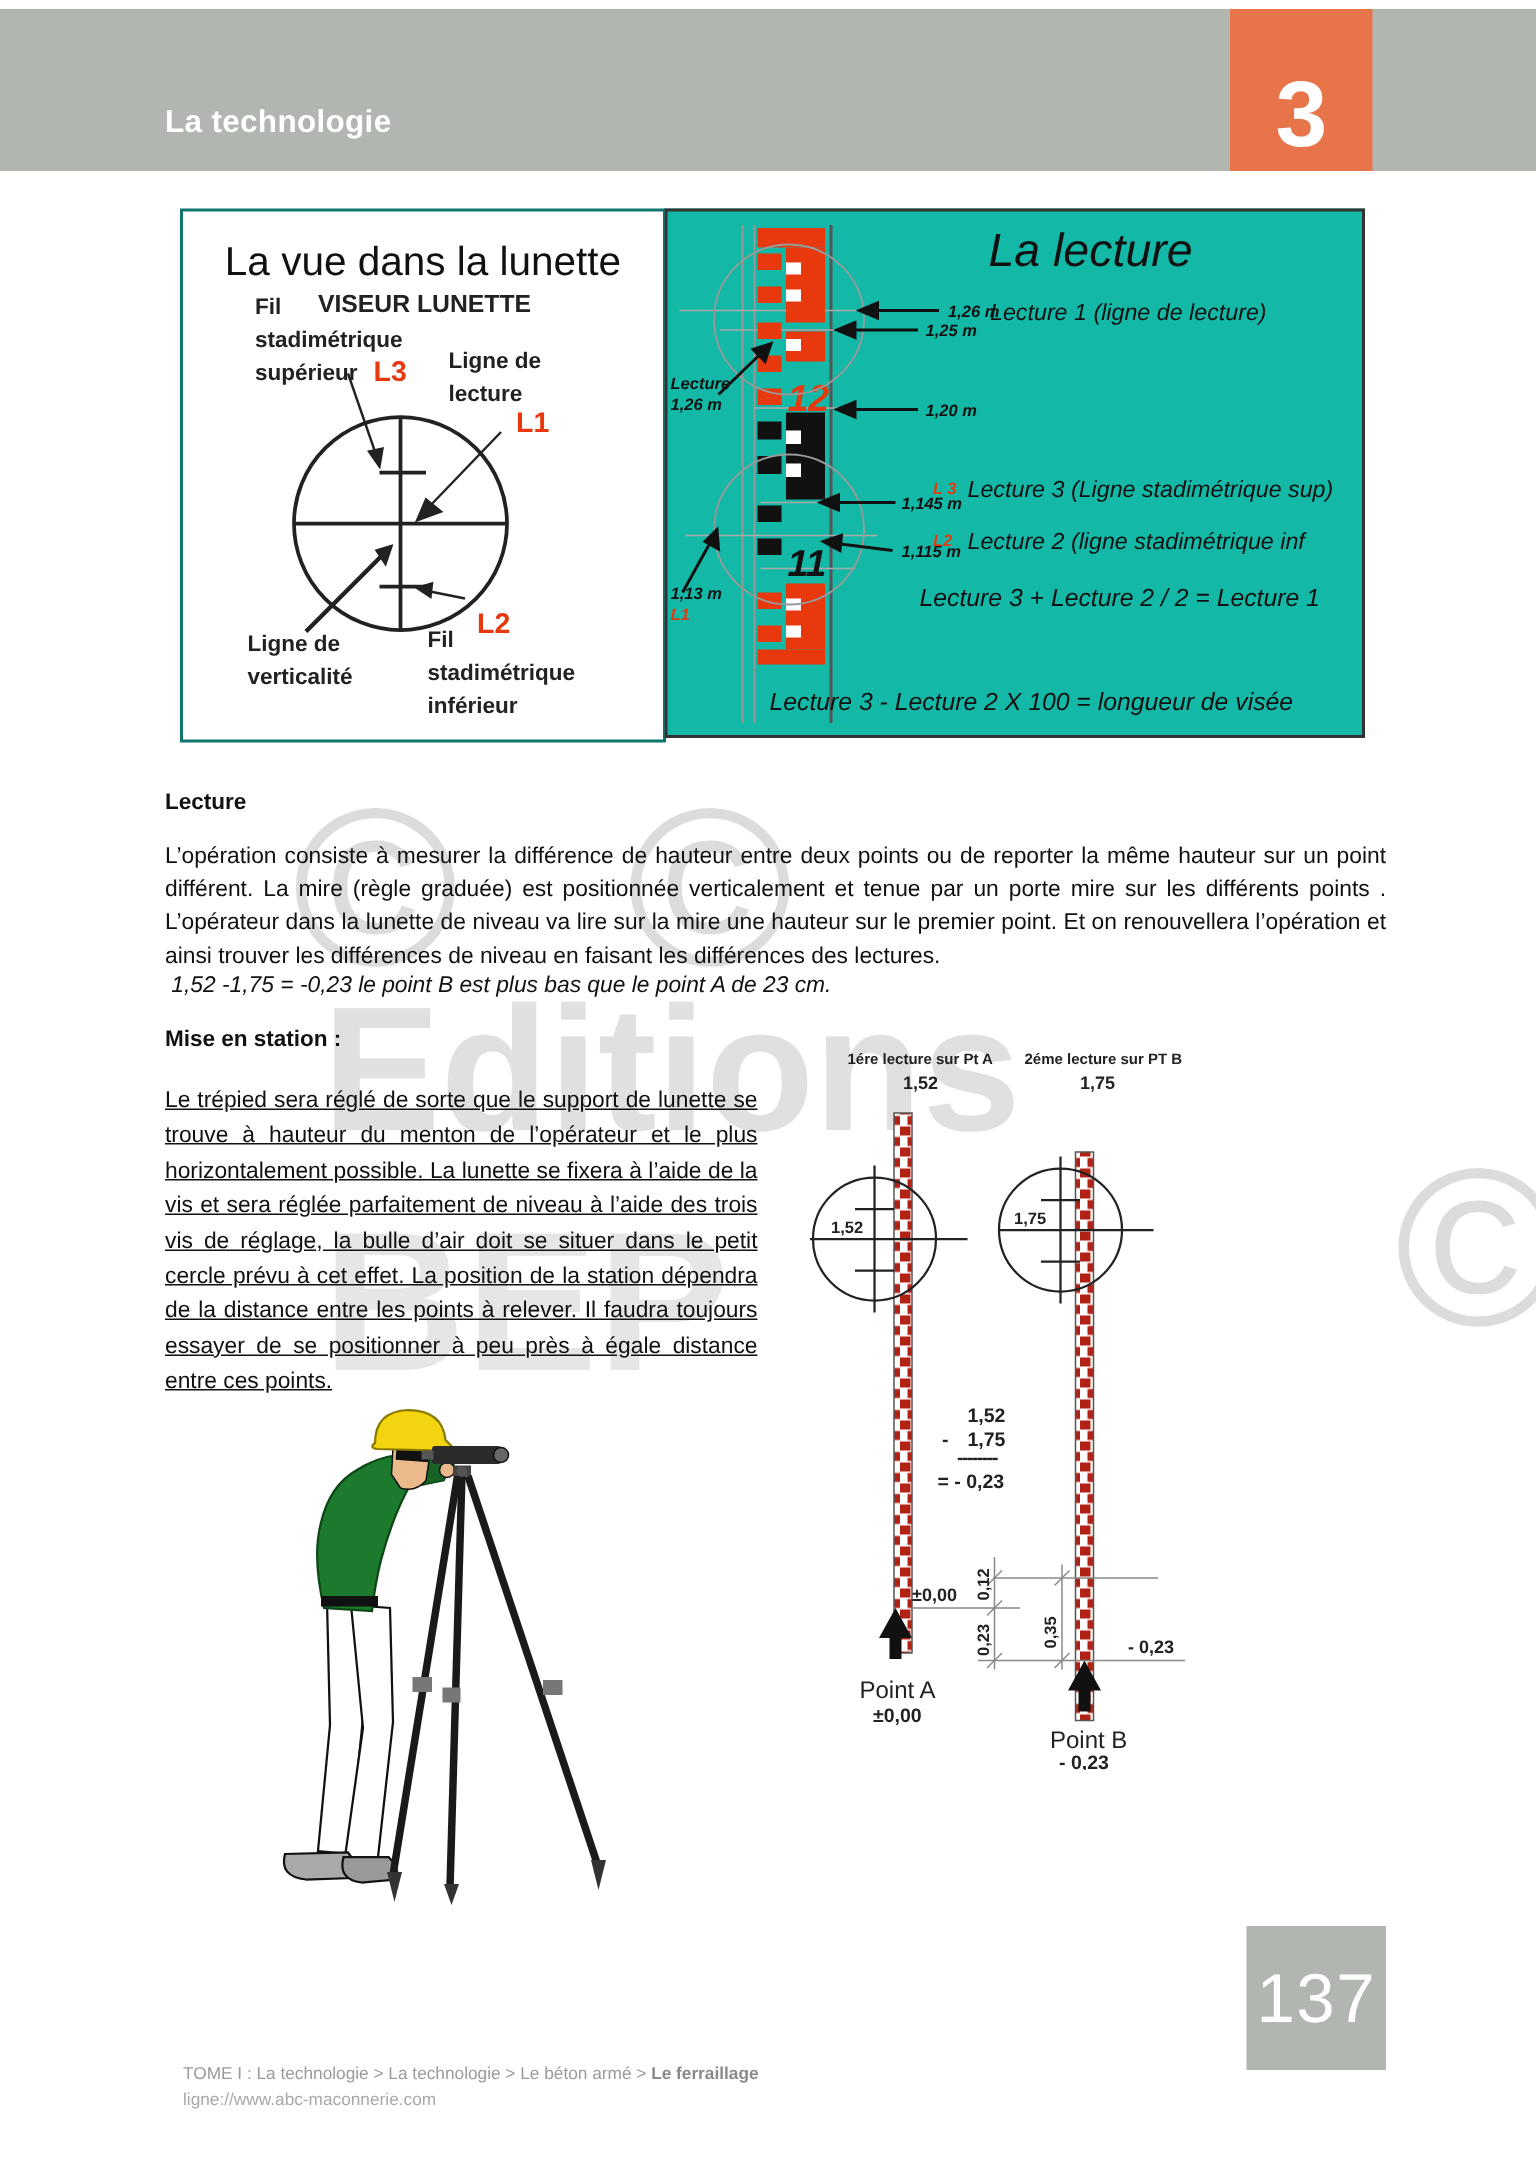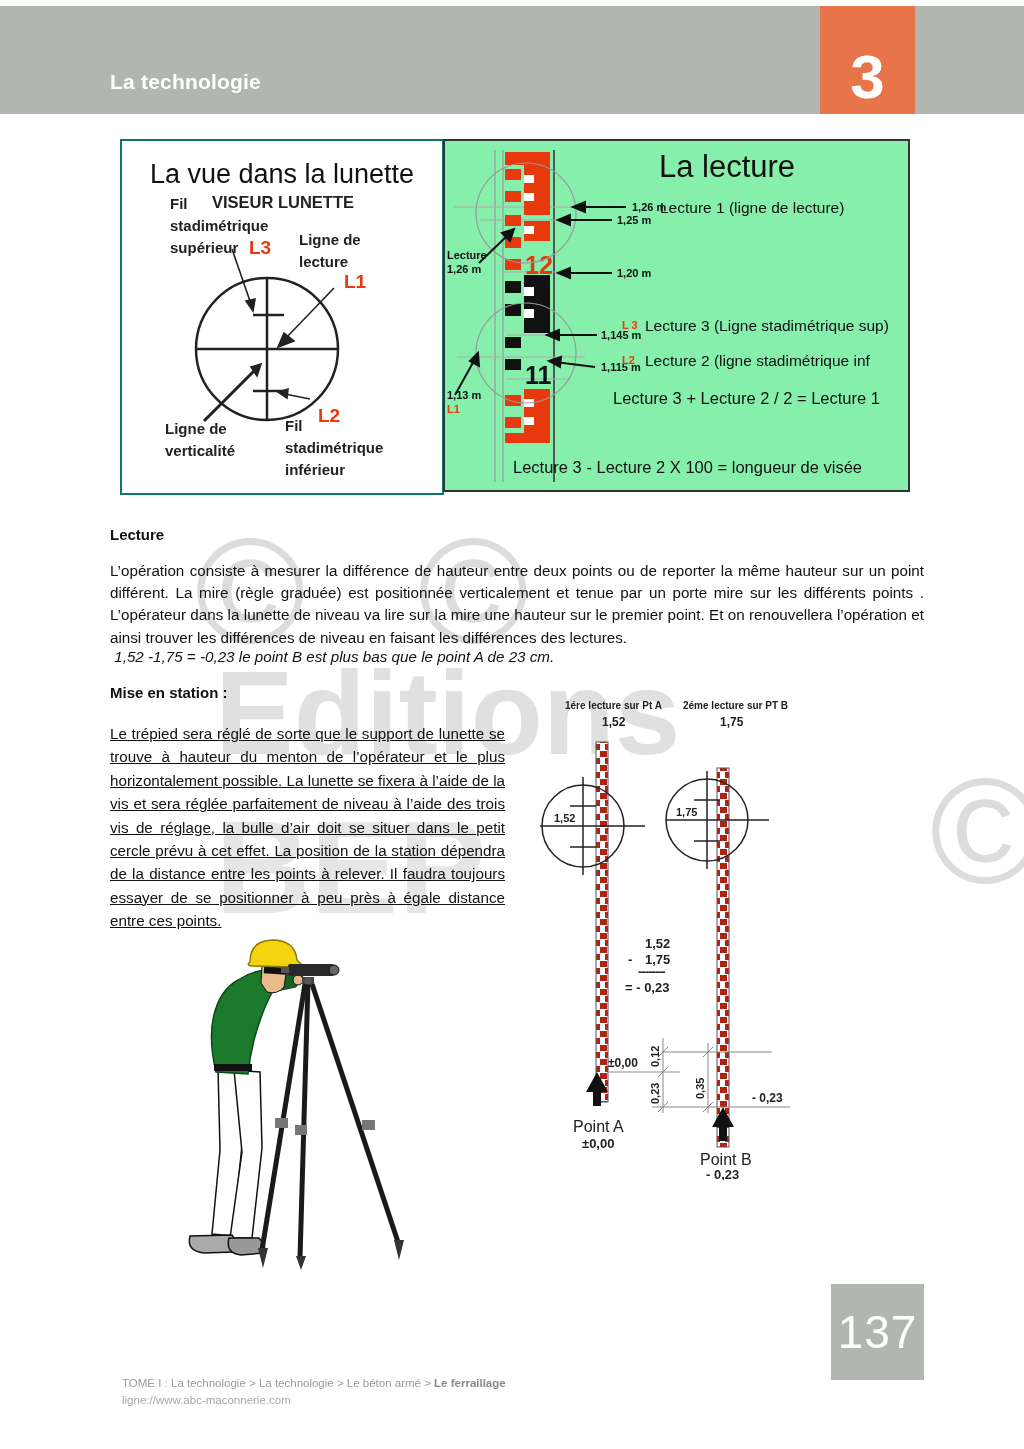--- a/index.html
+++ b/index.html
@@ -9,21 +9,21 @@
   
   .header-bar{left:0;top:6px;width:1024px;height:108px;background:#b1b6b1;}
   .header-title{left:110px;top:70px;font-size:21px;font-weight:bold;color:#fff;letter-spacing:.2px;}
   .chapter-box{left:820px;top:6px;width:95px;height:108px;background:#e8744a;display:flex;align-items:flex-end;justify-content:center;}
   .chapter-num{font-size:62px;font-weight:bold;color:#fff;line-height:1;margin-bottom:6px;}
   
   .wm{color:#e0e0e0;font-weight:bold;pointer-events:none;z-index:0;}
   .wm-copy{font-size:150px;font-weight:normal;color:#dcdcdc;}
   
   .figbox{background:#fff;border:2px solid #0f766e;z-index:1;}
-  .figbox2{background:#86efac;border:2px solid #333;z-index:1;}
+  .figbox2{background:#14b8a6;border:2px solid #333;z-index:1;font-style:italic;}
   svg text{font-family:"Liberation Sans",sans-serif;}
   
   .h-bold{font-size:15px;font-weight:bold;z-index:2;}
   .para{font-size:15.2px;line-height:22.2px;text-align:justify;z-index:2;}
   .para2{font-size:15.2px;line-height:23.4px;text-align:justify;z-index:2;text-decoration:underline;}
   .example{font-size:15.2px;z-index:2;white-space:pre;}
   
   .crumb{left:122px;top:1377px;font-size:11.5px;color:#9a9a9a;z-index:2;}
   .crumb b{color:#8a8a8a;}
   .url{left:122px;top:1394px;font-size:11.5px;color:#a8a8a8;z-index:2;}

